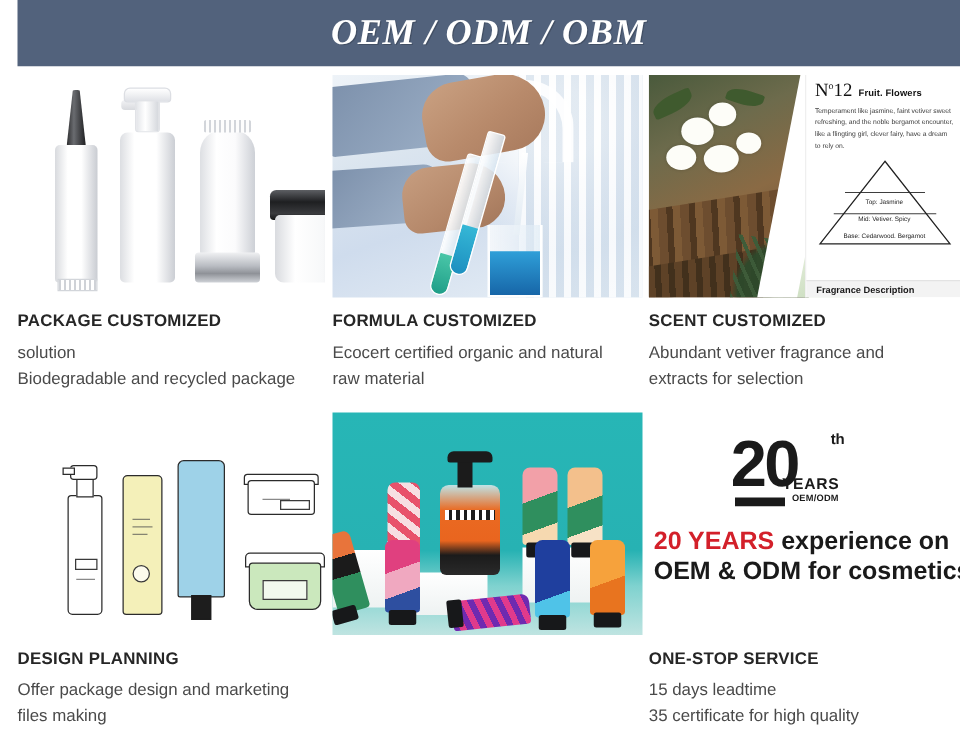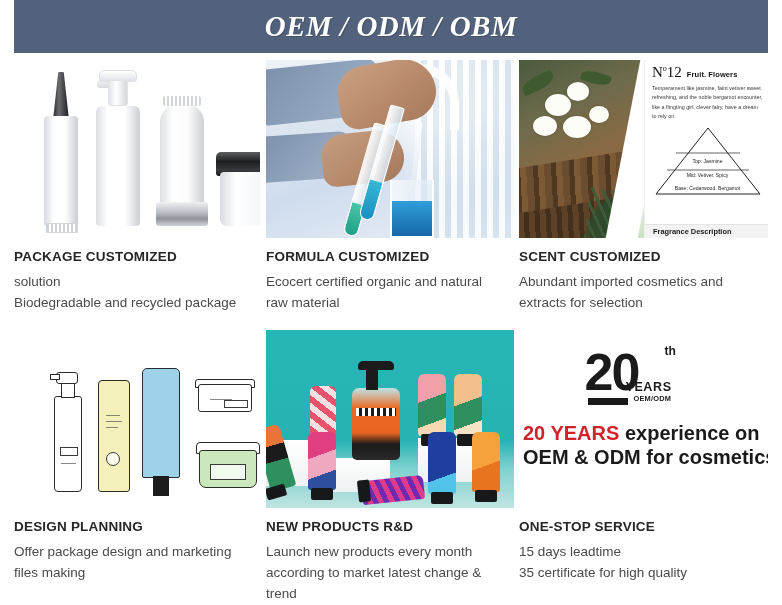--- a/index.html
+++ b/index.html
@@ -341,21 +341,21 @@
             <div class="fc-lvl fc-l1">Top: Jasmine</div>
             <div class="fc-lvl fc-l2">Mid: Vetiver.  Spicy</div>
             <div class="fc-lvl fc-l3">Base: Cedarwood.  Bergamot</div>
           </div>
           <div class="fc-foot">Fragrance Description</div>
         </div>
       </div>
       <div class="txt">
         <div class="cap-title">SCENT CUSTOMIZED</div>
         <div class="cap-body">
-          <span class="line">Abundant imported cosmetics and</span>
+          <span class="line">Abundant vetiver fragrance and</span>
           <span class="line">extracts for selection</span>
         </div>
       </div>
     </div>
   </div>
 
   <div class="row row-2">
 
     <div class="cell c1">
       <div class="media sketch">
@@ -421,28 +421,20 @@
 
         <div class="np-tube" style="left:188px;bottom:72px;width:28px;height:62px;background:linear-gradient(160deg,#f3c08c 0 45%,#2f8f5e 45% 78%,#f7e2c6 78% 100%);"></div>
         <div class="np-cap" style="left:191px;bottom:62px;width:22px;height:12px;"></div>
 
         <div class="np-tube" style="left:162px;bottom:14px;width:28px;height:62px;background:linear-gradient(160deg,#1f3f9e 0 70%,#4fc3e8 70% 100%);"></div>
         <div class="np-cap" style="left:165px;bottom:4px;width:22px;height:12px;"></div>
 
         <div class="np-tube" style="left:206px;bottom:16px;width:28px;height:60px;background:linear-gradient(160deg,#f6a23c 0 55%,#e8741f 55% 100%);"></div>
         <div class="np-cap" style="left:209px;bottom:6px;width:22px;height:12px;"></div>
       </div>
-      <div class="txt">
-        <div class="cap-title">NEW PRODUCTS R&amp;D</div>
-        <div class="cap-body">
-          <span class="line">Launch new products every month</span>
-          <span class="line">according to market latest change &amp;</span>
-          <span class="line">trend</span>
-        </div>
-      </div>
     </div>
 
     <div class="cell c3">
       <div class="media osv">
         <div class="logo20">
           <div class="num">20</div>
           <div class="th">th</div>
           <div class="yrs">YEARS</div>
           <div class="oem">OEM/ODM</div>
           <div class="bar"></div>

